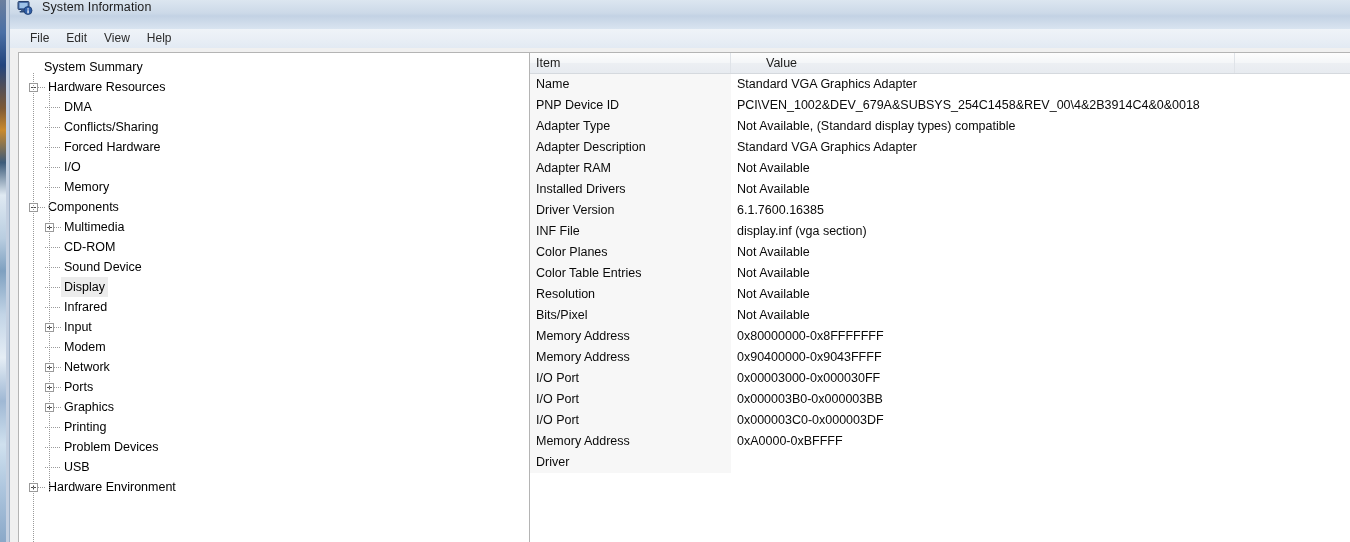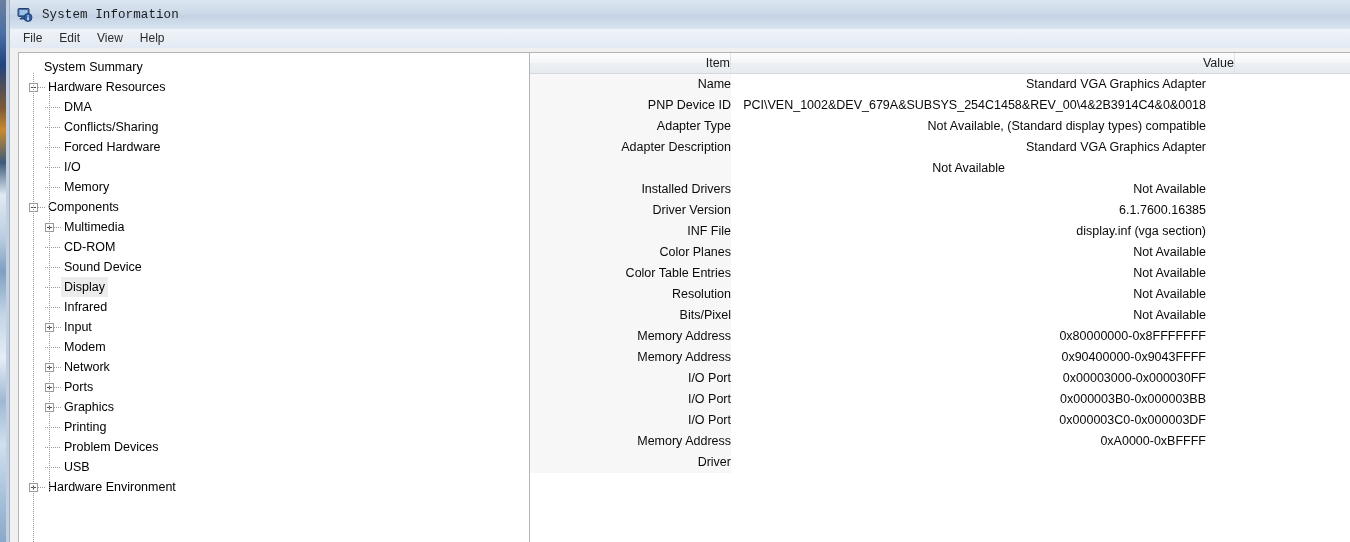--- a/index.html
+++ b/index.html
@@ -47,24 +47,23 @@
   }
 
   
   .titlebar {
     position: absolute;
     left: 0; top: 0;
     right: 0;
     height: 29px;
     background: linear-gradient(180deg, #dce6f0 0%, #ccd9e8 45%, #c3d2e4 55%, #d9e4f0 100%);
     display: flex;
-    align-items: center;
+    align-items: flex-start;
     padding-left: 7px;
     box-sizing: border-box;
-    font-family: Liberation Mono, monospace;
   }
   .titlebar-icon {
     width: 16px; height: 16px;
     position: relative;
     margin-right: 9px;
     flex: none;
   }
   .titlebar-title {
     font-size: 12.5px;
     color: #1b1b1b;
@@ -72,38 +71,37 @@
   }
 
   
   .menubar {
     position: absolute;
     left: 0; top: 29px; right: 0;
     height: 19px;
     background: linear-gradient(180deg, #eff3f8 0%, #e8eef5 60%, #e2eaf3 100%);
     display: flex;
     align-items: center;
-    padding-left: 5px;
+    padding-left: 12px;
     box-sizing: border-box;
   }
   .menu-item {
     font-size: 12px;
     color: #2b2b2b;
     padding: 1px 8px 2px 8px;
     margin-right: 1px;
     cursor: default;
     white-space: nowrap;
   }
 
   
   .client {
     position: absolute;
     left: 0; top: 48px; right: 0; bottom: 0;
     background: #f0f0f0;
-    text-align: right;
   }
 
   
   .tree-panel {
     position: absolute;
     left: 8px; top: 4px;
     width: 512px;
     bottom: 0;
     background: #ffffff;
     border: 1px solid #b4b4b4;
@@ -427,20 +425,21 @@
             </div>
             <div class="lrow">
               <div class="lcell c-item">Adapter Type</div>
               <div class="lcell c-value">Not Available, (Standard display types) compatible</div>
             </div>
             <div class="lrow">
               <div class="lcell c-item">Adapter Description</div>
               <div class="lcell c-value">Standard VGA Graphics Adapter</div>
             </div>
             <div class="lrow">
+              <div class="lcell c-item">Adapter RAM</div>
               <div class="lcell c-value">Not Available</div>
             </div>
             <div class="lrow">
               <div class="lcell c-item">Installed Drivers</div>
               <div class="lcell c-value">Not Available</div>
             </div>
             <div class="lrow">
               <div class="lcell c-item">Driver Version</div>
               <div class="lcell c-value">6.1.7600.16385</div>
             </div>

